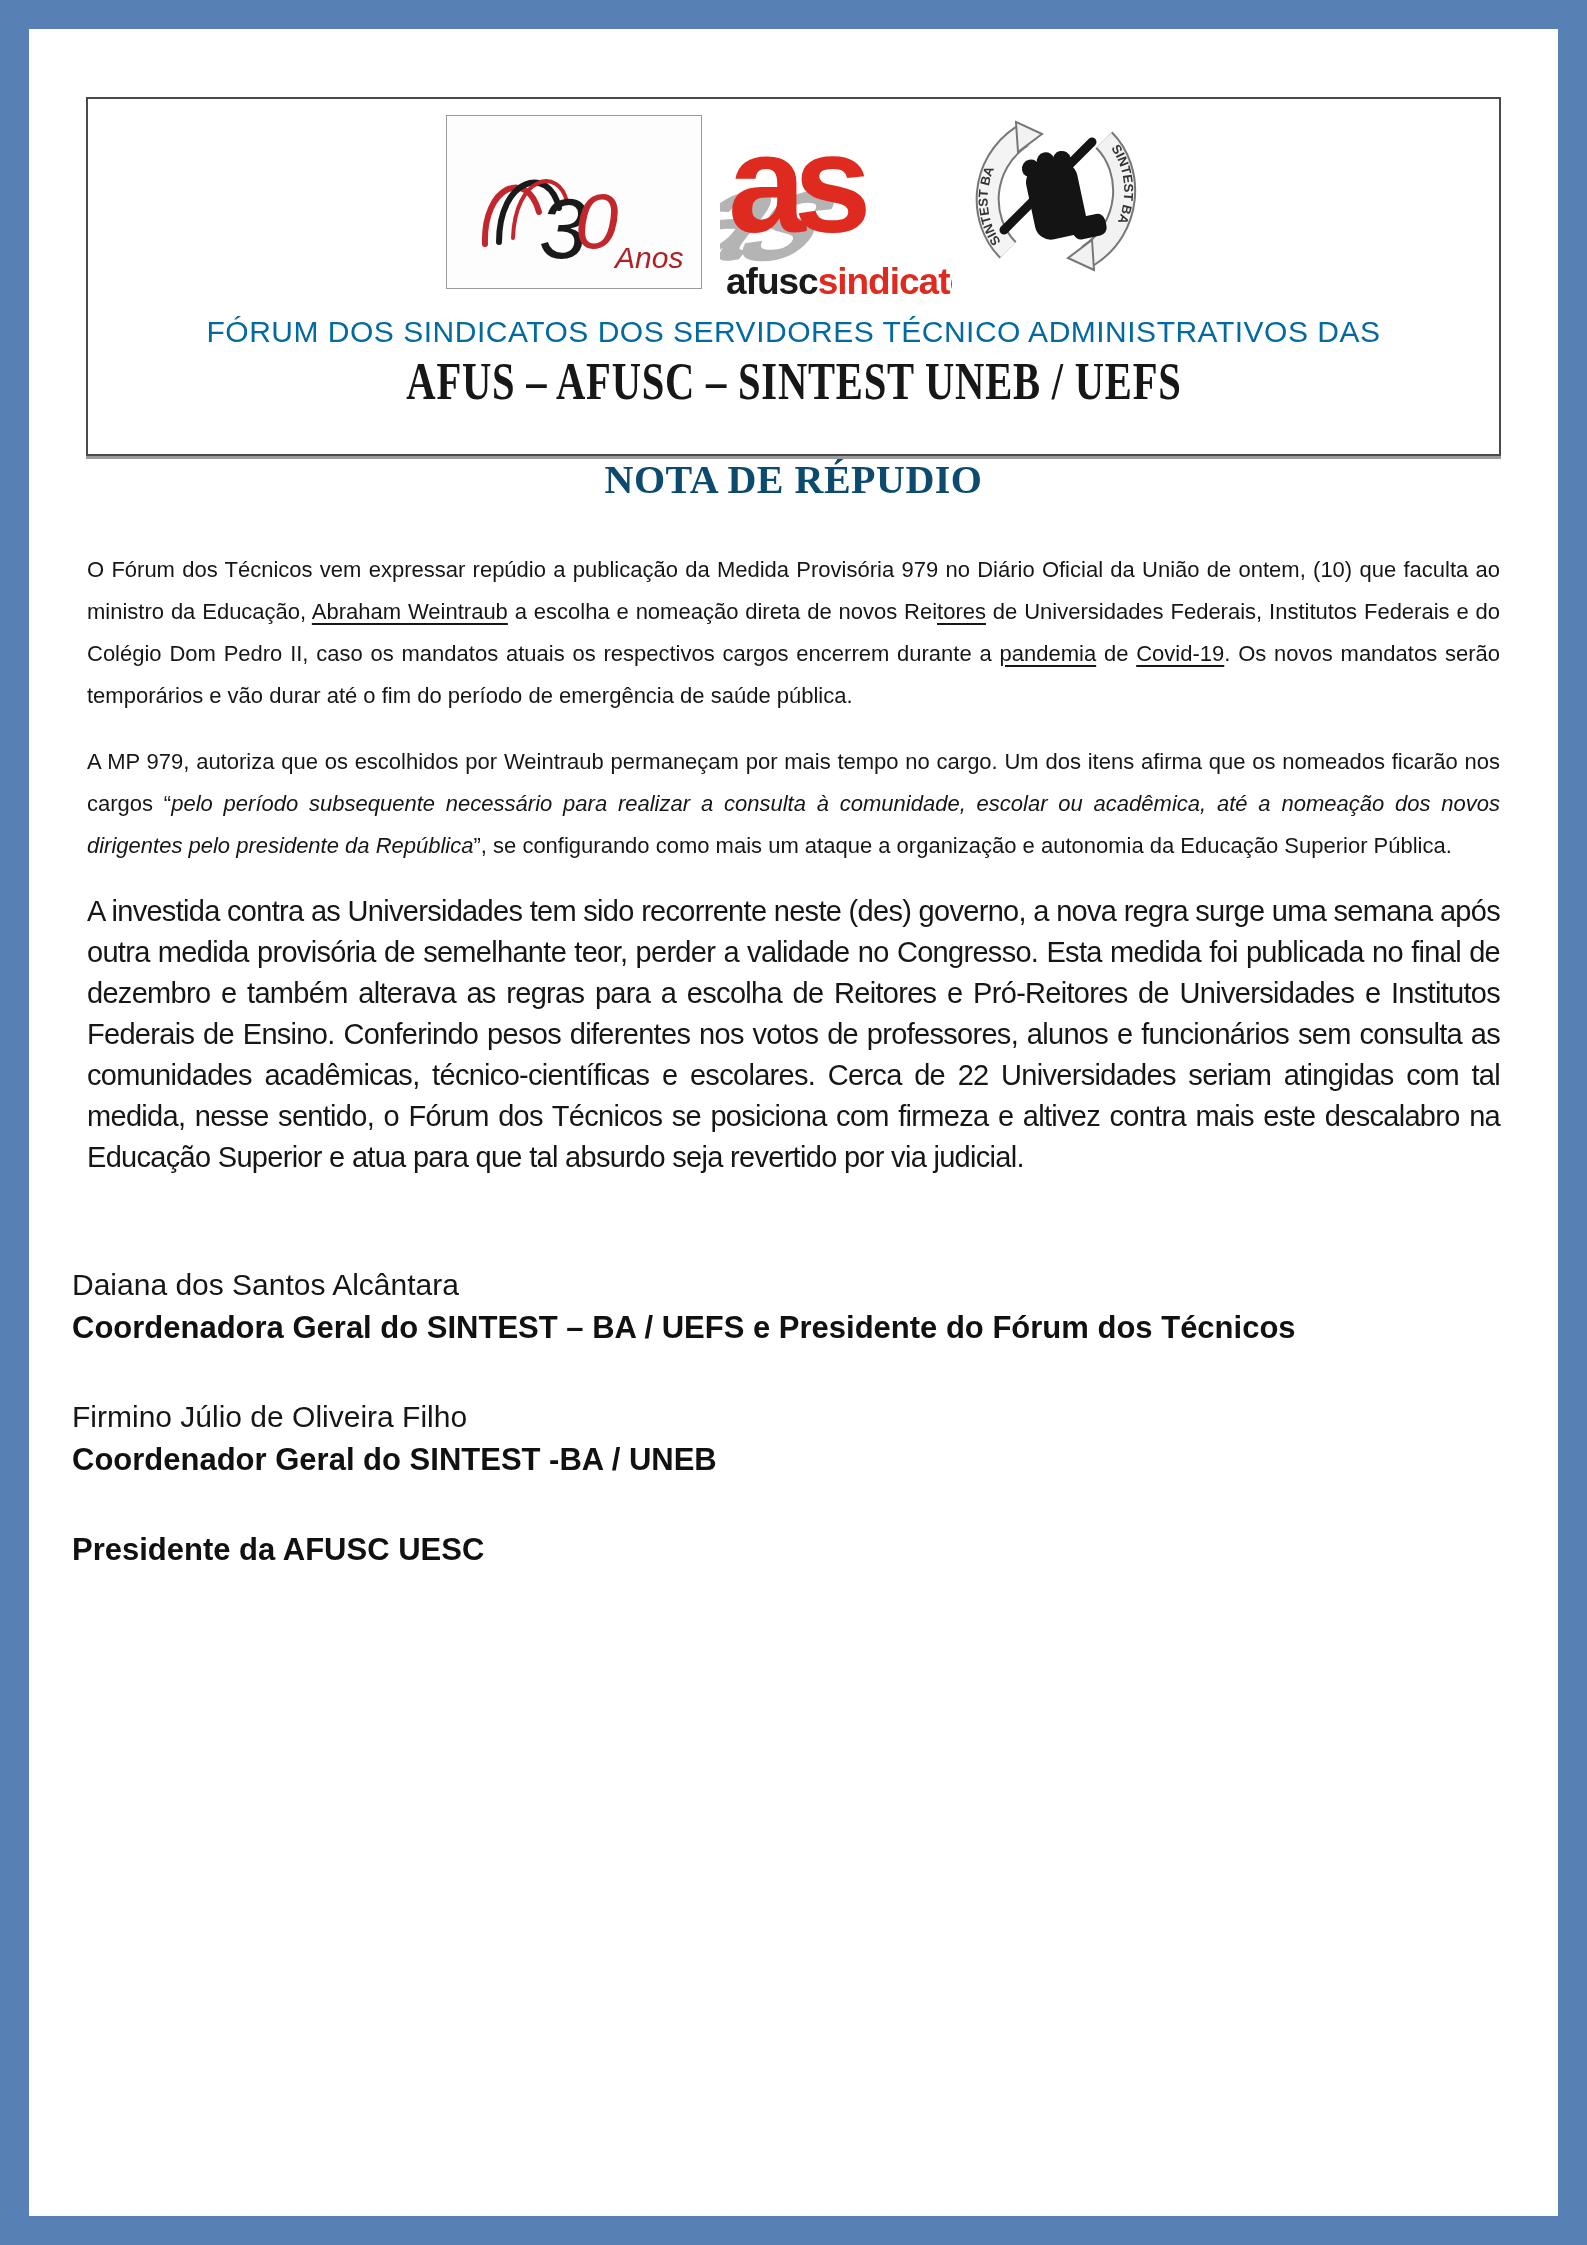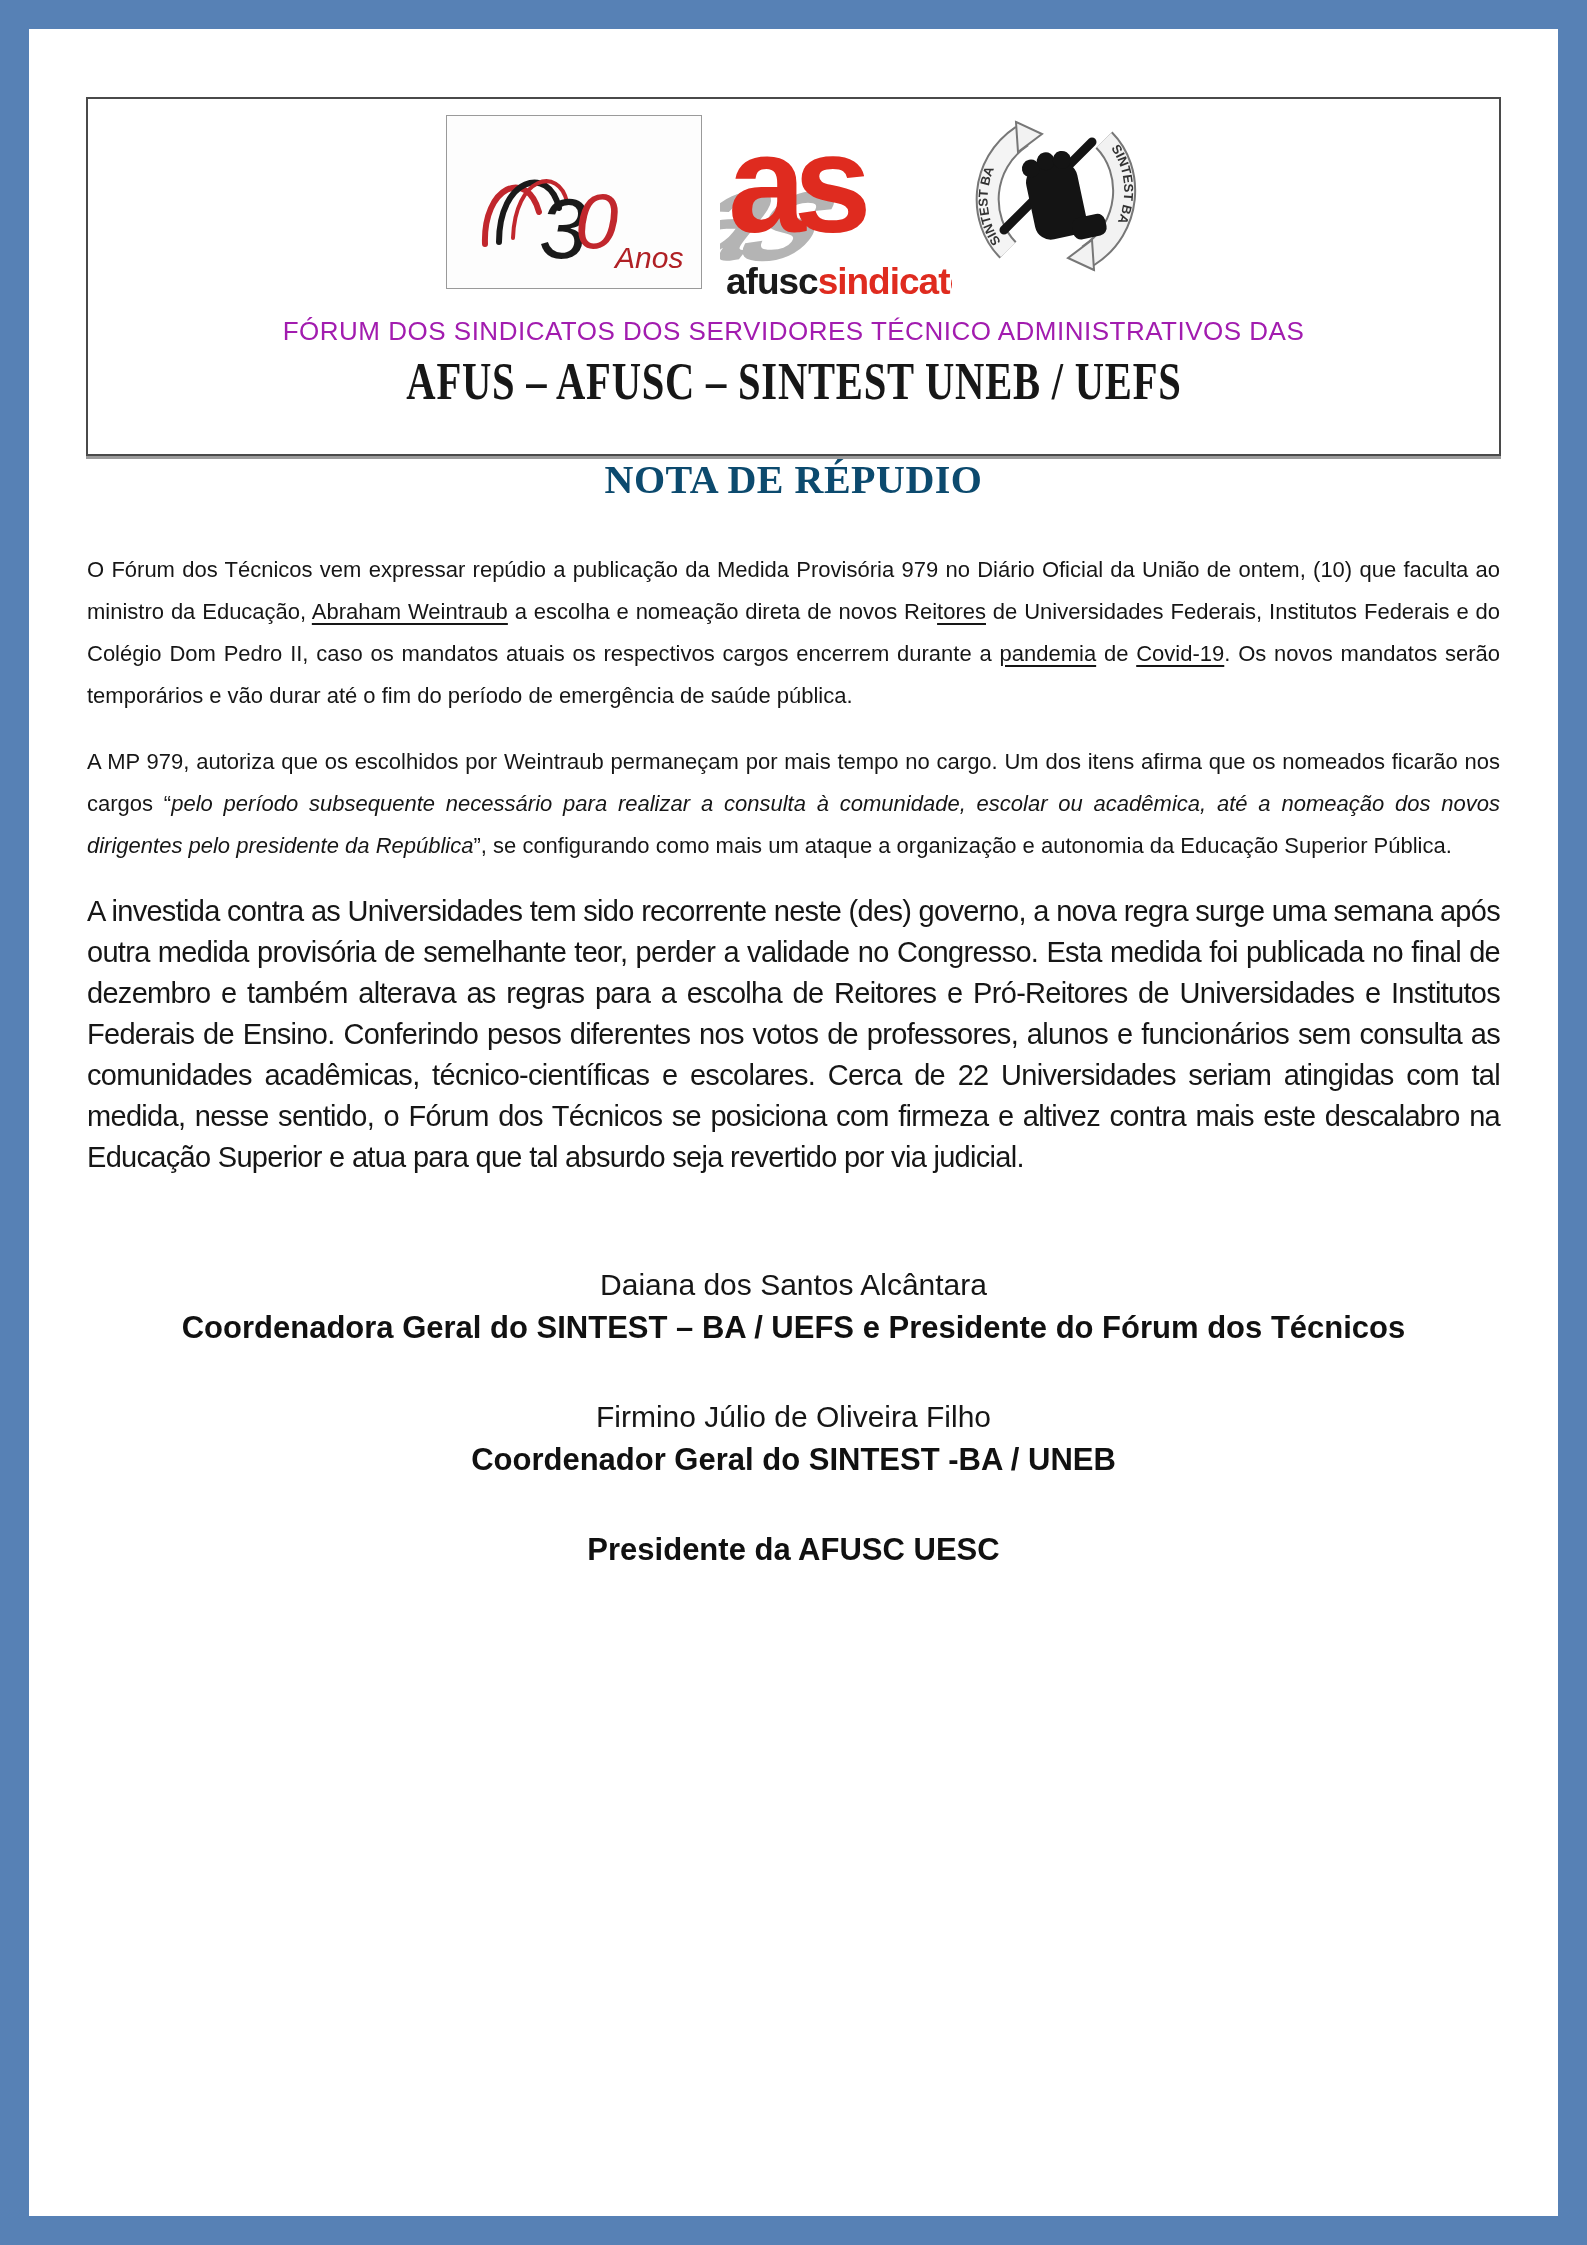--- a/index.html
+++ b/index.html
@@ -24,21 +24,21 @@
     display:flex;justify-content:center;align-items:flex-start;
     gap:18px;margin-top:13px;height:200px;
   }
   .logo-30anos{
     width:256px;height:174px;border:1px solid #9a9a9a;background:#fdfdfd;
     margin-top:3px;box-sizing:border-box;
   }
   .logo-afusc{width:232px;height:196px;}
   .logo-sintest{width:172px;height:168px;margin-top:0px;}
   .hdr-line{
-    font-size:26px;line-height:39px;color:#a21caf;letter-spacing:0.5px;
+    font-size:30px;line-height:39px;color:#0369a1;letter-spacing:0.5px;
   }
   .hdr-acronyms{
     margin-top:4px;font-family:"Liberation Serif",serif;font-weight:bold;
     font-size:52px;line-height:54px;color:#171717;
     display:inline-block;transform:scaleX(0.78);transform-origin:center;
     letter-spacing:1px;white-space:nowrap;
   }
   
   .doc-title{
     text-align:center;
@@ -50,21 +50,21 @@
     font-size:22px;line-height:42px;color:#161616;
   }
   .para + .para{margin-top:24px;}
   .para-first{margin-top:46px;}
   .para-narrow{
     font-size:29px;letter-spacing:-0.7px;line-height:41px;
   }
   .u{text-decoration:underline;text-underline-offset:4px;text-decoration-thickness:2px;}
   .i{font-style:italic;}
   
-  .signatures{margin-top:86px;text-align:center;}
+  .signatures{margin-top:86px;}
   .sig-block{margin-bottom:46px;}
   .sig-name{font-size:30px;line-height:42px;color:#161616;}
   .sig-role{font-size:31px;line-height:44px;font-weight:bold;color:#111;}
   
   svg text{font-family:"Liberation Sans",sans-serif;}
 </style>
 </head>
 <body>
 
 <div class="page">

